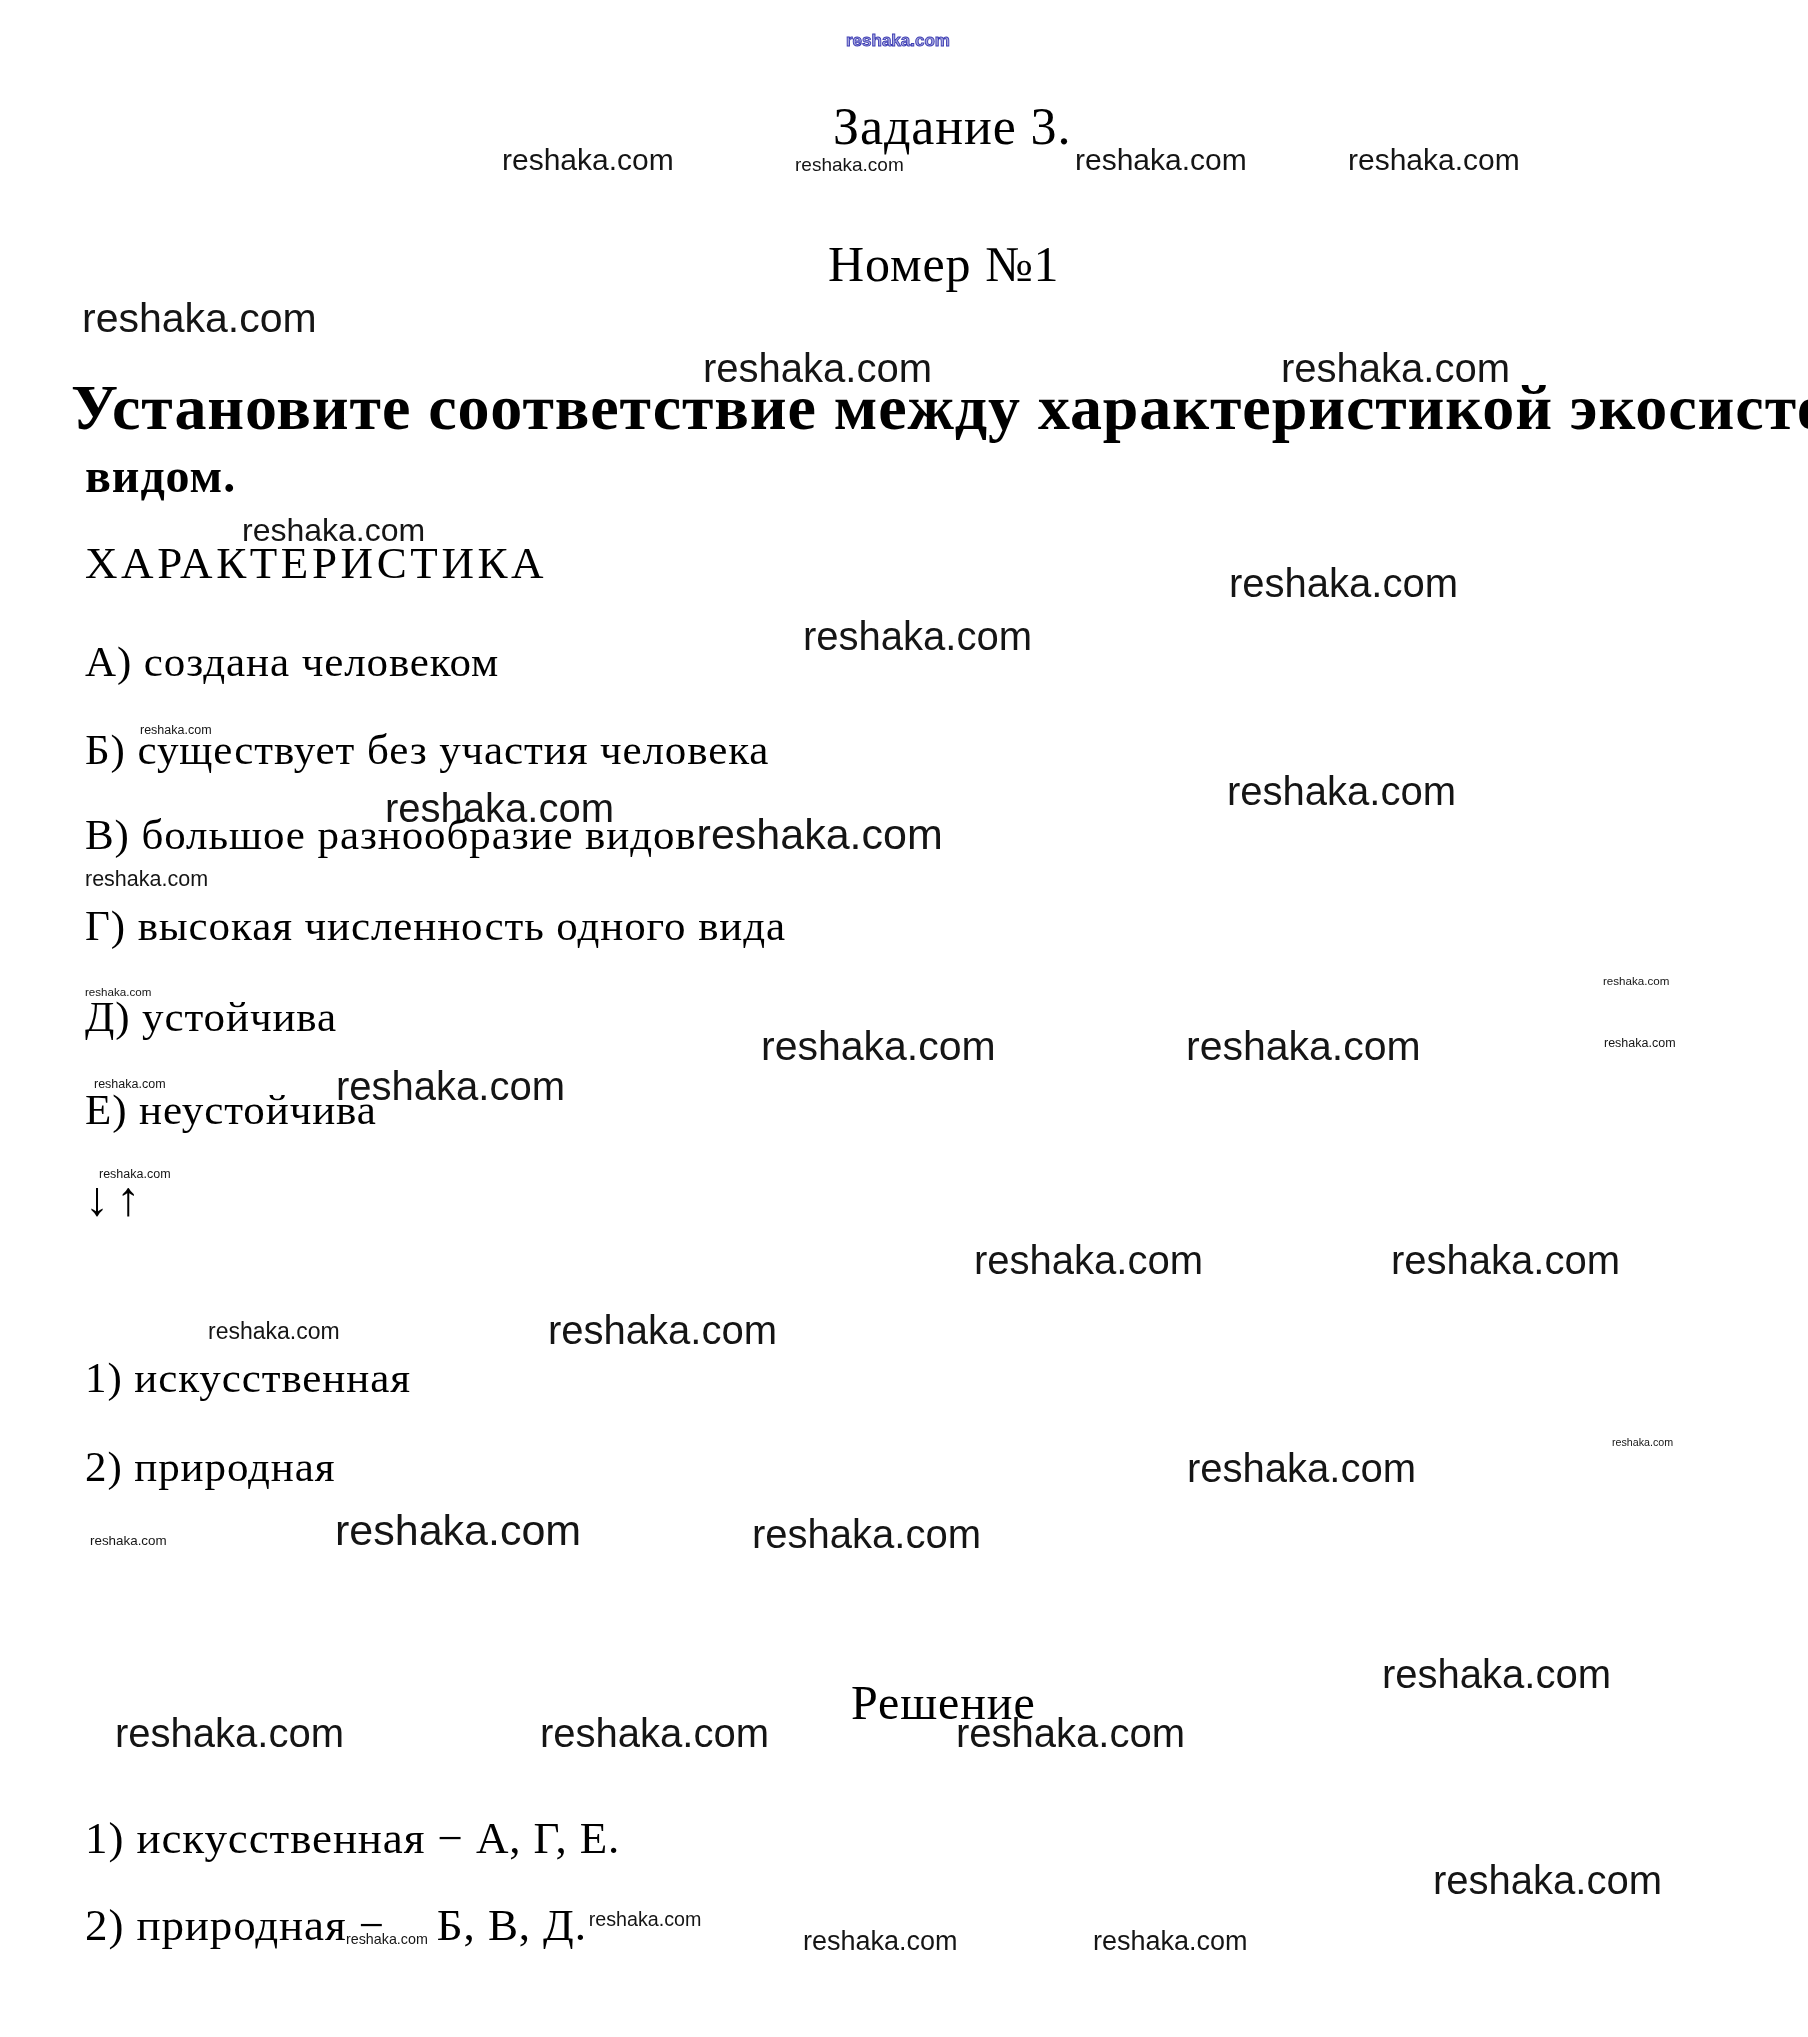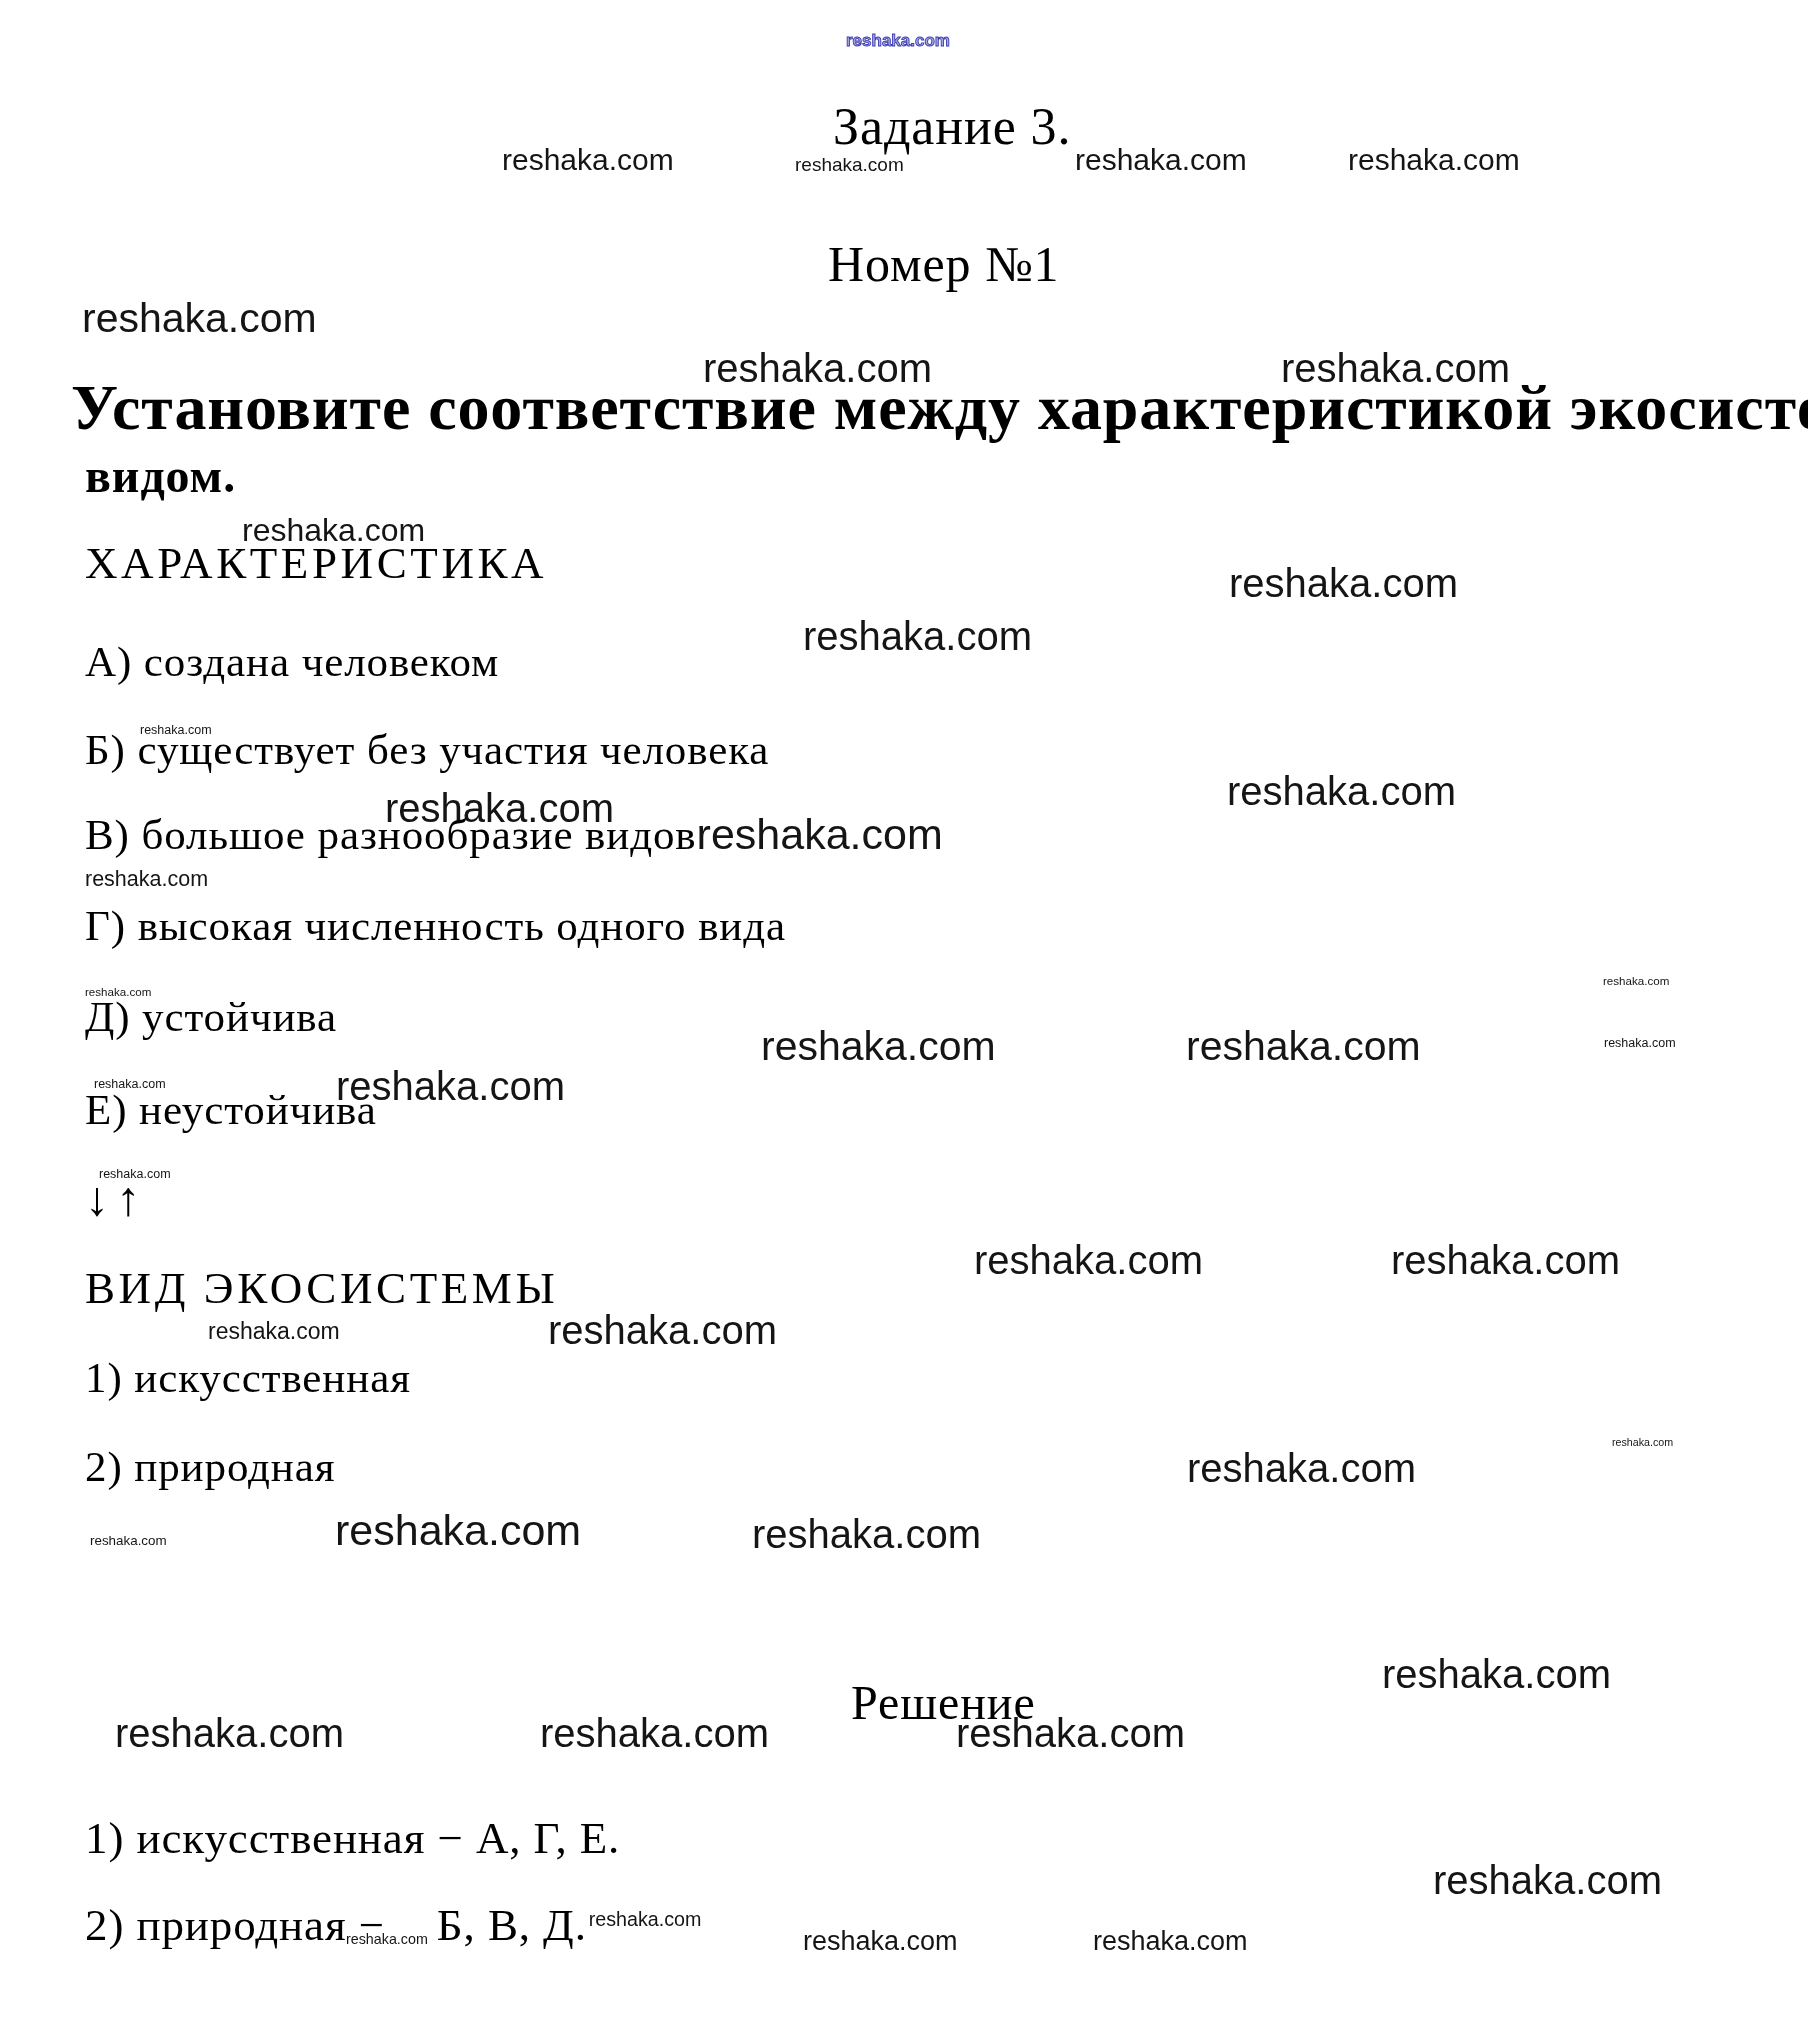--- a/index.html
+++ b/index.html
@@ -118,21 +118,20 @@
 
   <div class="ts" style="left:85px; top:1059px; font-size:43px;text-align:center;">Е) неустойчива</div>
 
   <span class="wm" style="left:99px; top:1139px; font-size:12.5px;">reshaka.com</span>
 
   <div class="ts" style="left:85px; top:1146px; font-size:48px; letter-spacing:7.2px;">↓↑</div>
 
   <span class="wm" style="left:974px; top:1211px; font-size:40px;">reshaka.com</span>
   <span class="wm" style="left:1391px; top:1211px; font-size:40px;">reshaka.com</span>
 
-  <div class="ts caps" style="left:85px; top:1237px; font-size:45px;">ВИД ЭКОСИСТЕМЫ</div>
 
   <span class="wm" style="left:208px; top:1291px; font-size:23px;">reshaka.com</span>
   <span class="wm" style="left:548px; top:1281px; font-size:40px;">reshaka.com</span>
 
   <div class="ts" style="left:85px; top:1327px; font-size:43px;">1) искусственная</div>
 
   <span class="wm" style="left:1612px; top:1408px; font-size:10.7px;">reshaka.com</span>
 
   <div class="ts" style="left:85px; top:1416px; font-size:43px;">2) природная</div>
 

